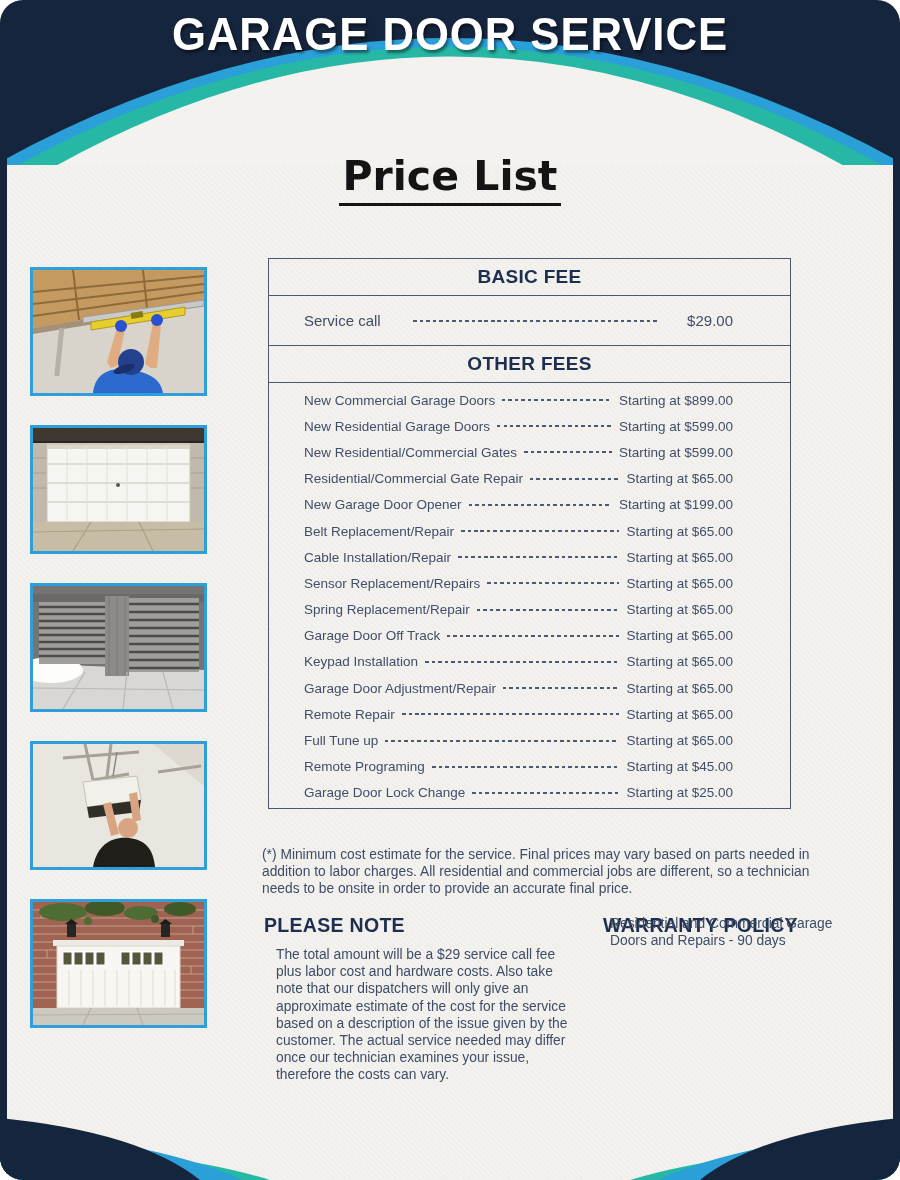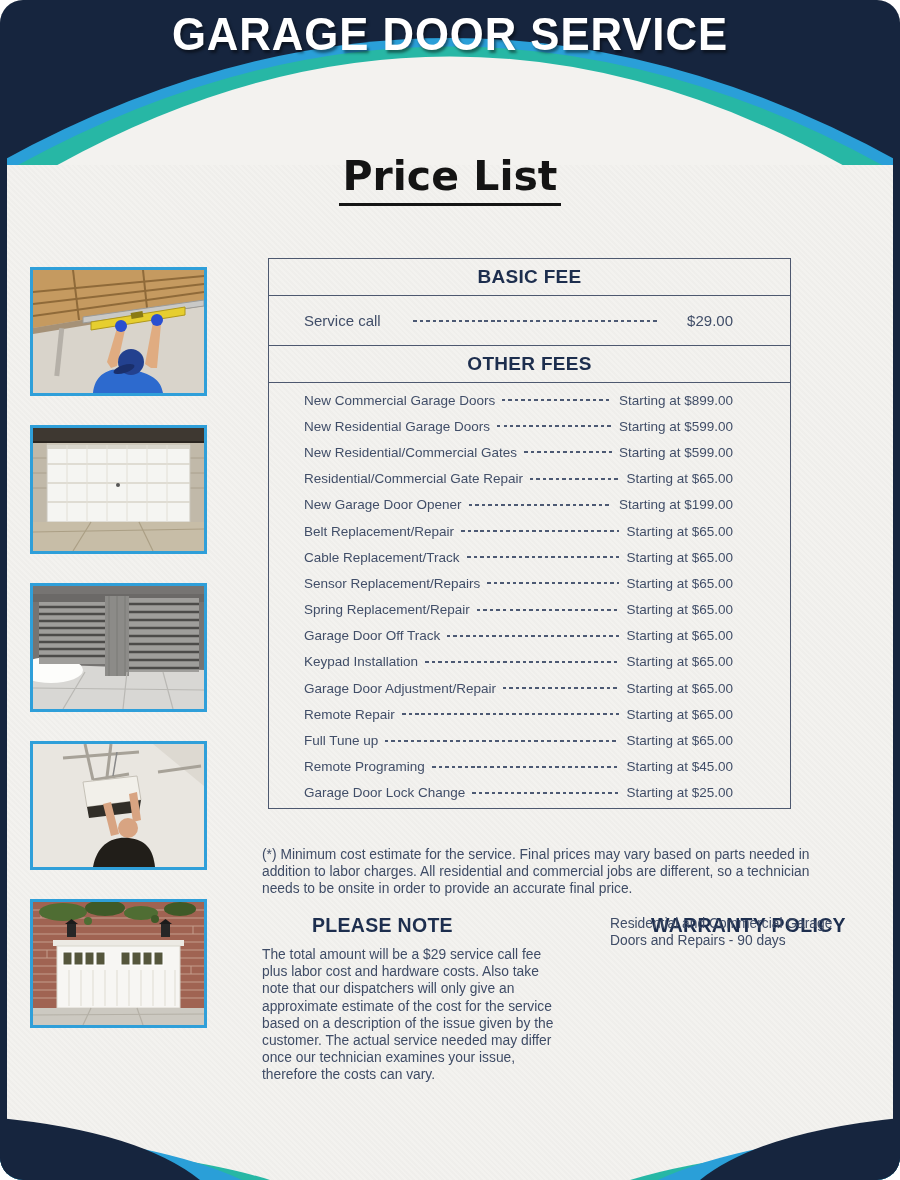--- a/index.html
+++ b/index.html
@@ -31,23 +31,23 @@
   .fee-row{height:26.2px;display:flex;align-items:center;padding:0 57px 0 35px;
            font-size:13.5px;color:#414e68;}
   .fee-row.basic{height:49px;font-size:15px;padding:0 57px 0 35px;width:100%;box-sizing:border-box;gap:16px;}
   .fee-row .lbl{white-space:nowrap;}
   .fee-row .price{white-space:nowrap;}
   .leader{flex:1;height:2px;margin:0 7px;align-self:center;
           background:repeating-linear-gradient(90deg,#4c5973 0 3.5px,transparent 3.5px 6.5px);}
   .fee-row.basic .leader{margin-left:16px;margin-right:12px;}
   .footnote{position:absolute;left:262px;top:846px;width:586px;z-index:2;
             font-size:13.8px;line-height:1.24;color:#3f4c66;}
-  .sec-h{position:absolute;z-index:2;font-size:19.5px;font-weight:bold;color:#1d2e4e;letter-spacing:.3px;margin-left:48px;}
+  .sec-h{position:absolute;z-index:2;font-size:19.5px;font-weight:bold;color:#1d2e4e;letter-spacing:.3px;}
   .sec-b{position:absolute;z-index:2;font-size:13.8px;line-height:1.245;color:#3f4c66;}
-  .pn-h{left:264px;top:914px;} .pn-b{left:262px;top:946px;width:306px;}
+  .pn-h{left:264px;top:914px;} .pn-b{left:276px;top:946px;width:306px;}
   .wp-h{left:603px;top:914px;} .wp-b{left:610px;top:898px;width:256px;margin-top:17px;}
 </style>
 </head>
 <body>
 
 <div class="page">
 
   <svg class="hdr-svg" width="900" height="165" viewBox="0 0 900 165">
     <rect x="0" y="0" width="900" height="165" fill="#16253e"></rect>
     <path d="M 0,162 Q 450,-86 900,162 L 900,165 L 0,165 Z" fill="#2a9fd8"></path>
@@ -291,21 +291,21 @@
           <span class="lbl">New Garage Door Opener</span>
           <div class="leader"></div>
           <span class="price">Starting at $199.00</span>
         </div>
         <div class="fee-row">
           <span class="lbl">Belt Replacement/Repair</span>
           <div class="leader"></div>
           <span class="price">Starting at $65.00</span>
         </div>
         <div class="fee-row">
-          <span class="lbl">Cable Replacement/Track</span>
+          <span class="lbl">Cable Installation/Repair</span>
           <div class="leader"></div>
           <span class="price">Starting at $65.00</span>
         </div>
         <div class="fee-row">
           <span class="lbl">Sensor Replacement/Repairs</span>
           <div class="leader"></div>
           <span class="price">Starting at $65.00</span>
         </div>
         <div class="fee-row">
           <span class="lbl">Spring Replacement/Repair</span>

